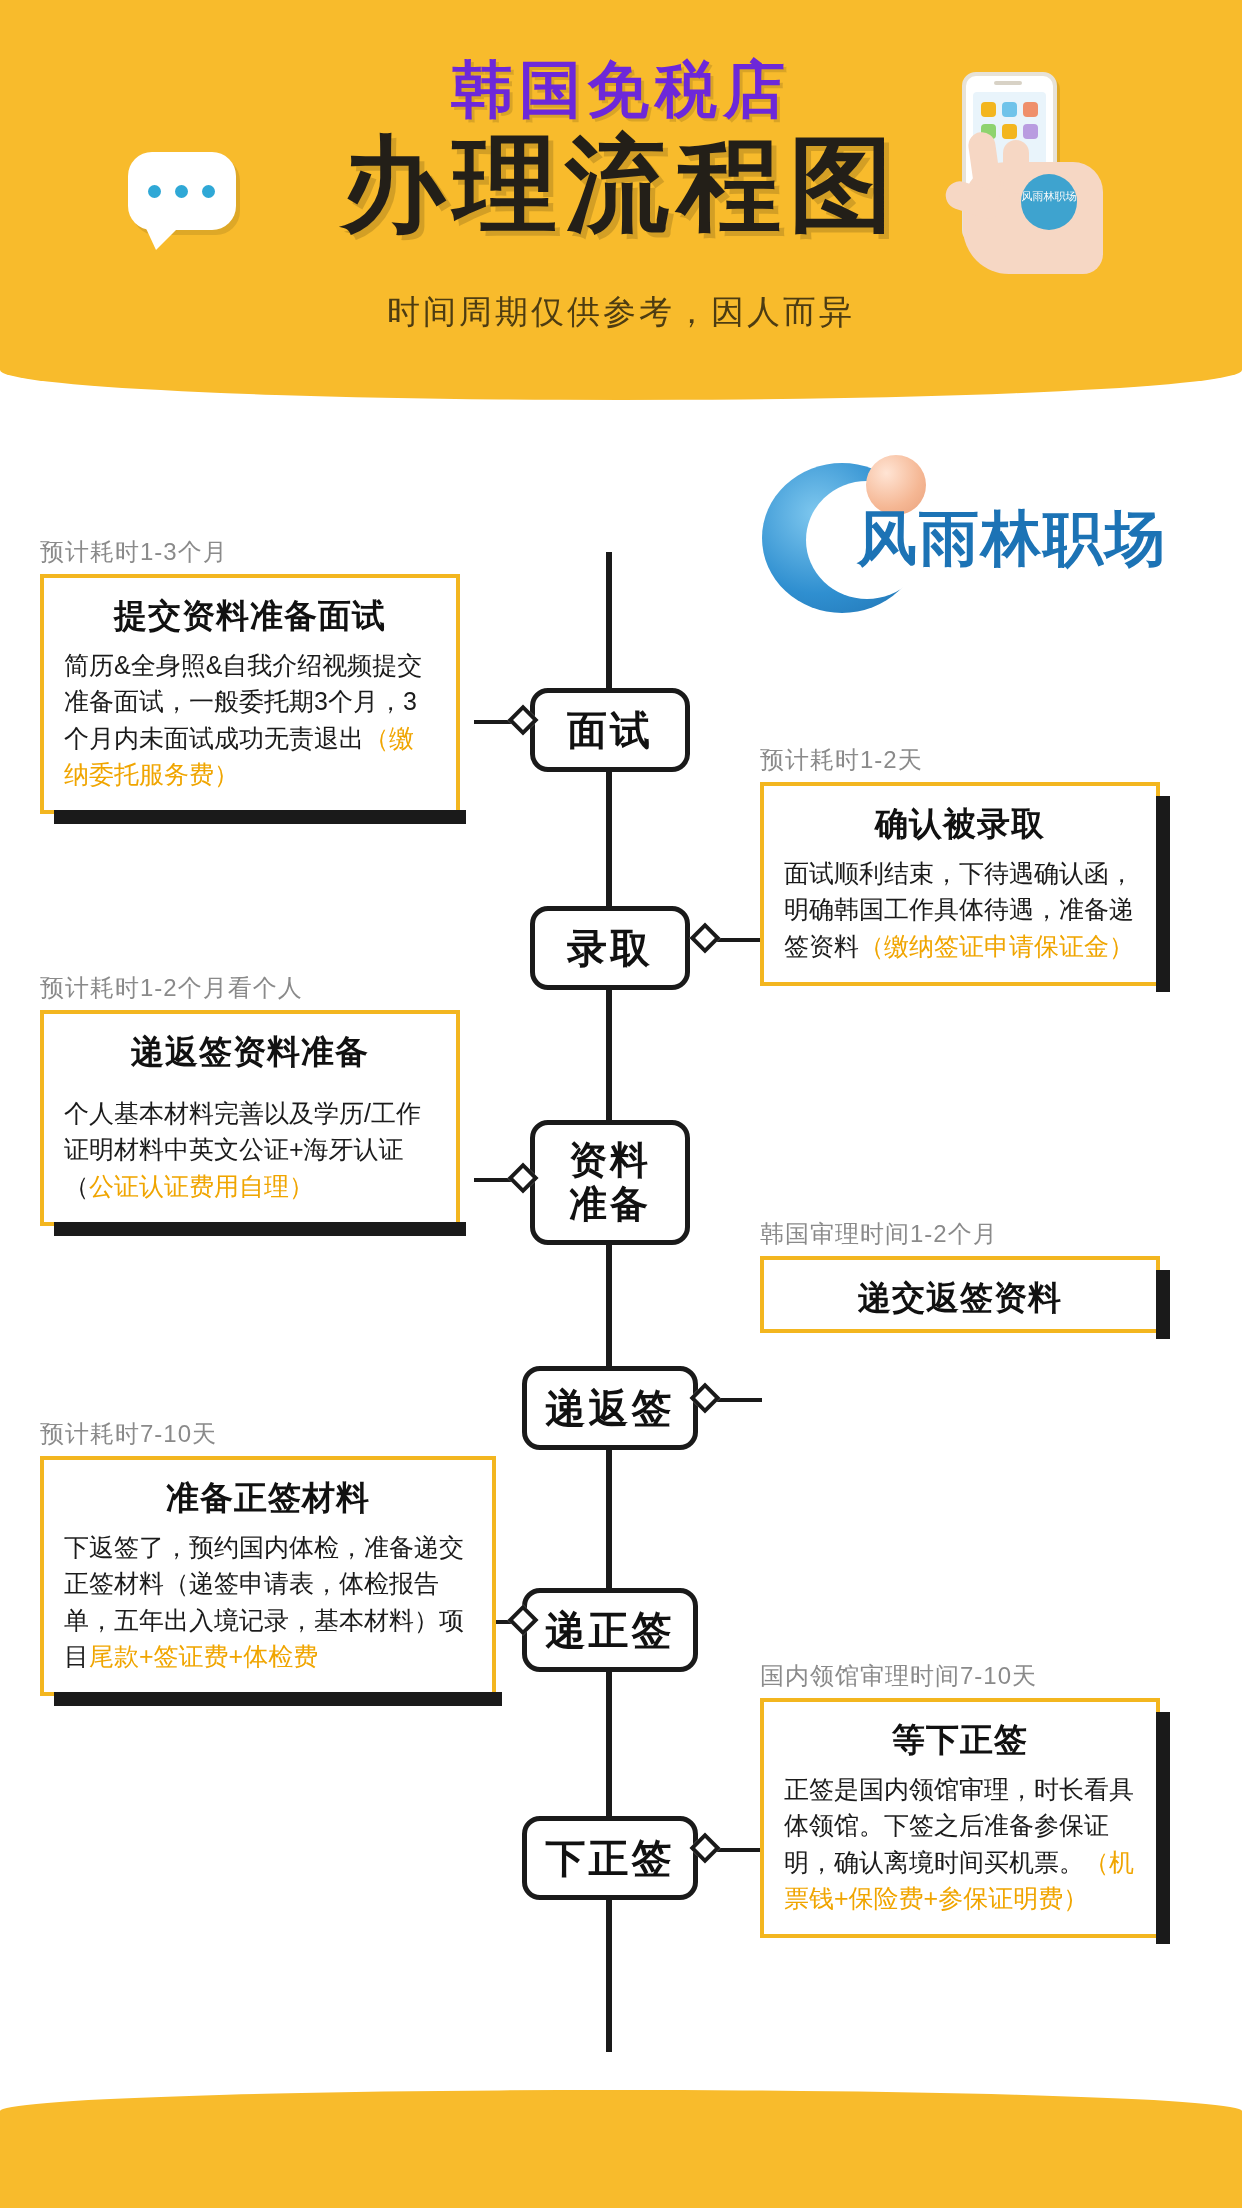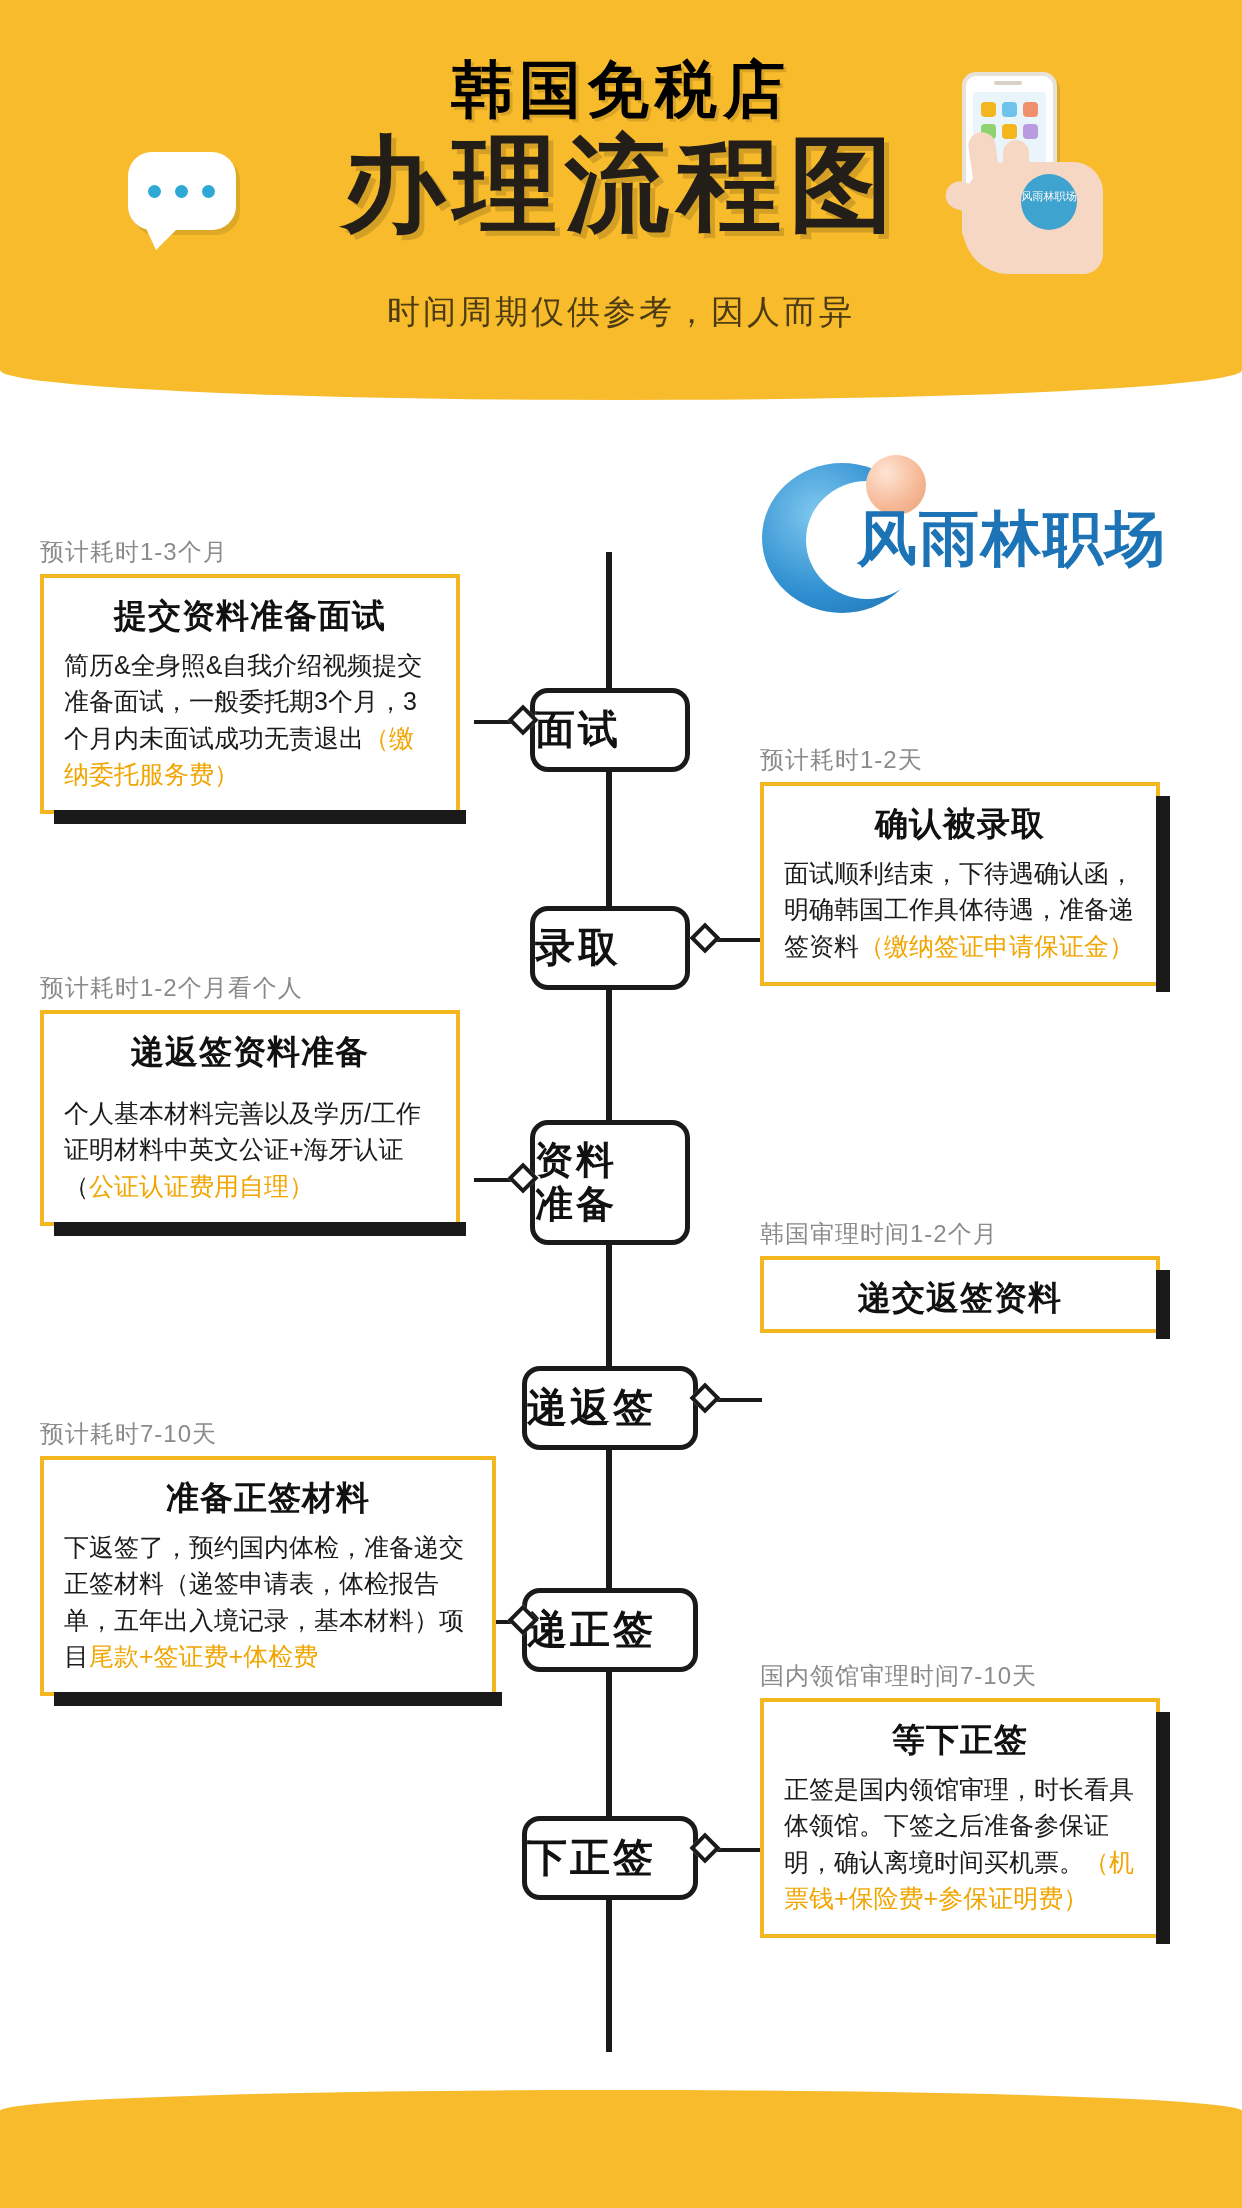--- a/index.html
+++ b/index.html
@@ -29,21 +29,21 @@
     border-bottom-right-radius: 100% 60px;
     overflow: hidden;
   }
   .header-title-1 {
     position: absolute;
     top: 48px;
     left: 0; right: 0;
     text-align: center;
     font-size: 62px;
     font-weight: bold;
-    color: #000000;
+    color: #6d28d9;
     letter-spacing: 6px;
     text-shadow: 3px 3px 0 rgba(0,0,0,0.12);
   }
   .header-title-2 {
     position: absolute;
     top: 130px;
     left: 0; right: 0;
     text-align: center;
     font-size: 104px;
     font-weight: bold;
@@ -220,29 +220,28 @@
     background: #1a1a1a;
   }
 
   
   .node {
     position: absolute;
     width: 160px;
     background: #ffffff;
     border: 5px solid #1a1a1a;
     border-radius: 18px;
-    text-align: left;
+    text-align: center;
     font-size: 40px;
     font-weight: bold;
     color: #111;
     letter-spacing: 3px;
     padding: 14px 0;
     line-height: 1.15;
     z-index: 4;
-    font-family: Liberation Serif, serif;
   }
 
   
   .diamond {
     position: absolute;
     width: 22px; height: 22px;
     background: #ffffff;
     border: 4px solid #1a1a1a;
     transform: rotate(45deg);
     z-index: 5;

